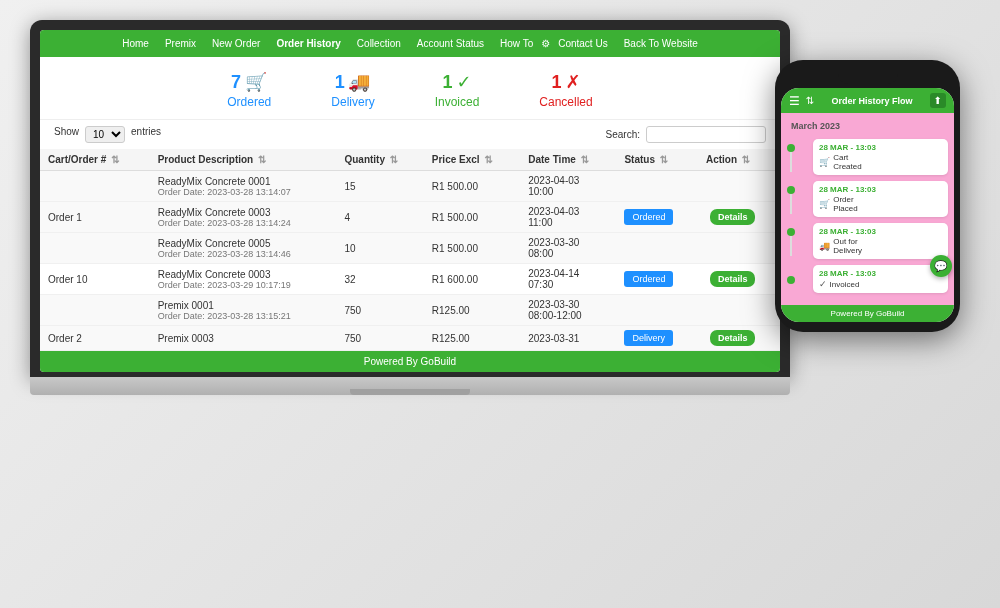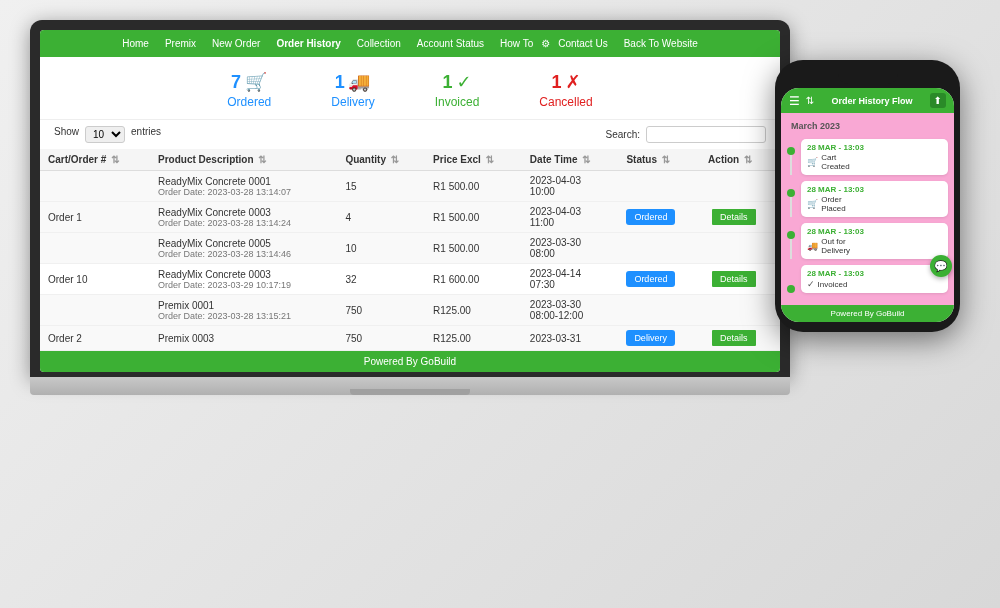--- a/index.html
+++ b/index.html
@@ -220,24 +220,25 @@
       padding: 3px 8px;
       border-radius: 3px;
       font-size: 9px;
       cursor: pointer;
     }
     .btn-details {
       background: #3cb034;
       color: white;
       border: none;
       padding: 3px 8px;
-      border-radius: 1px;
+      border-radius: 7px;
       font-size: 9px;
       cursor: pointer;
       margin-left: 4px;
+      font-weight: bold;
     }
 
     .footer-bar {
       background: #3cb034;
       color: white;
       text-align: center;
       padding: 5px;
       font-size: 10px;
     }
 
@@ -304,23 +305,23 @@
     .phone-month-label {
       font-size: 9px;
       font-weight: bold;
       color: #555;
       margin-bottom: 6px;
       padding: 2px 4px;
     }
 
     .timeline-item {
       display: flex;
-      gap: 6px;
+      gap: 18px;
       margin-bottom: 6px;
-      align-items: flex-end;
+      align-items: center;
     }
     .timeline-line {
       display: flex;
       flex-direction: column;
       align-items: center;
       padding-top: 2px;
     }
     .timeline-dot {
       width: 8px;
       height: 8px;

